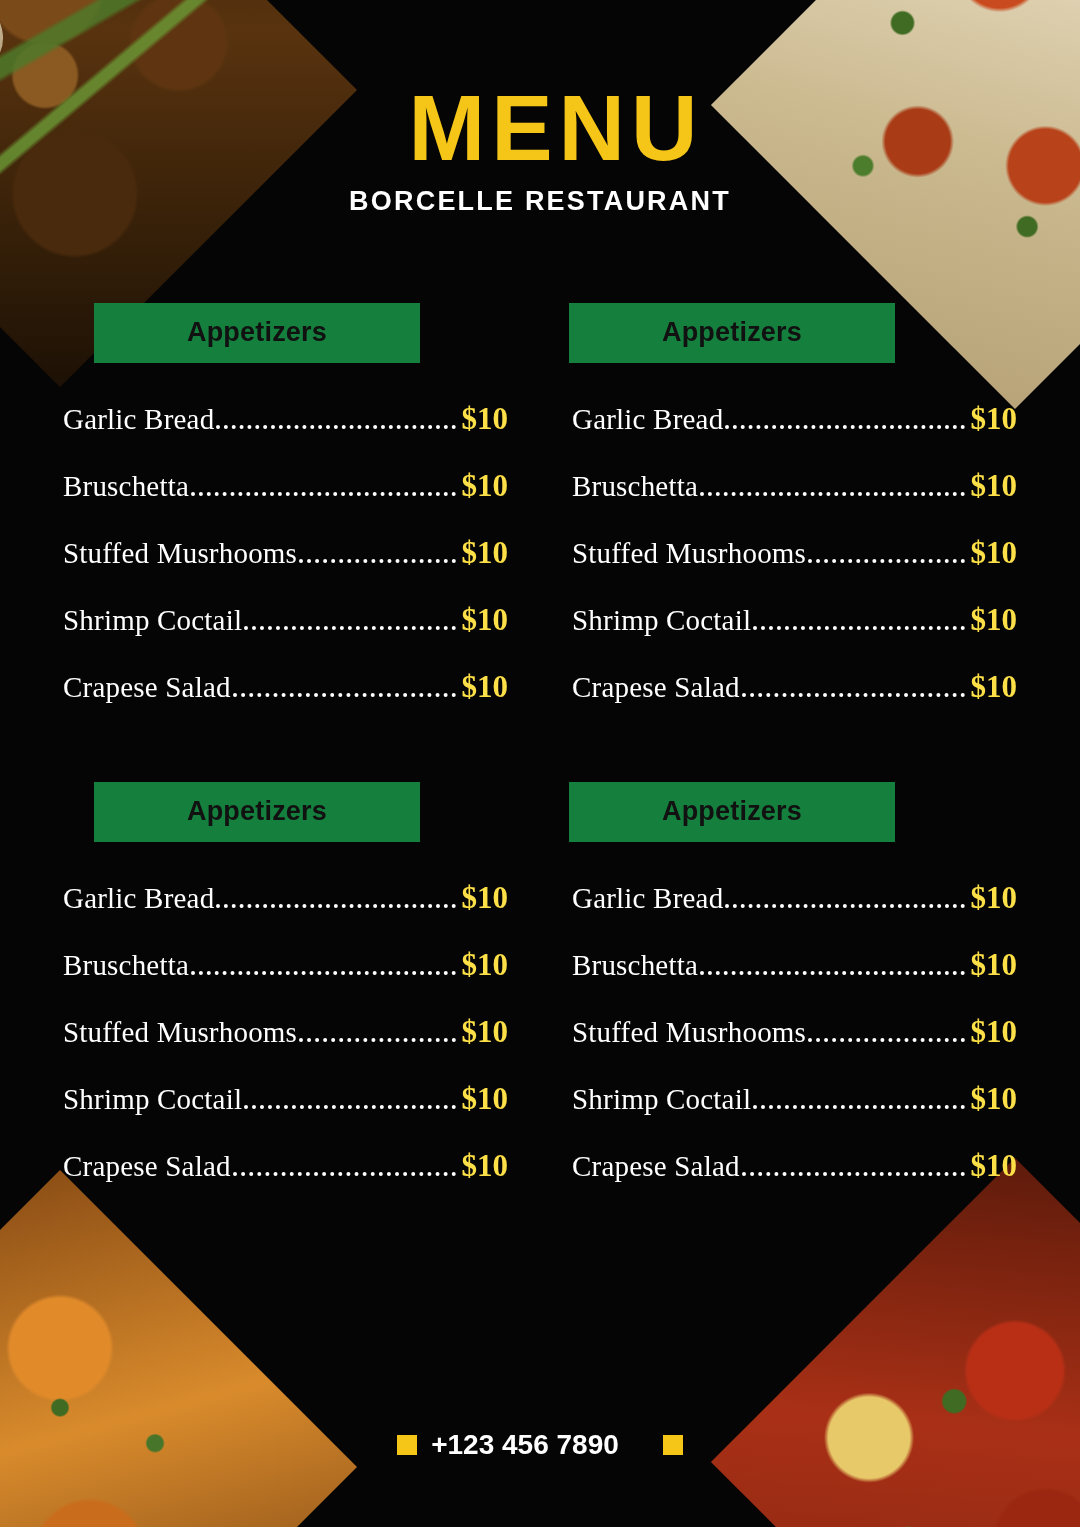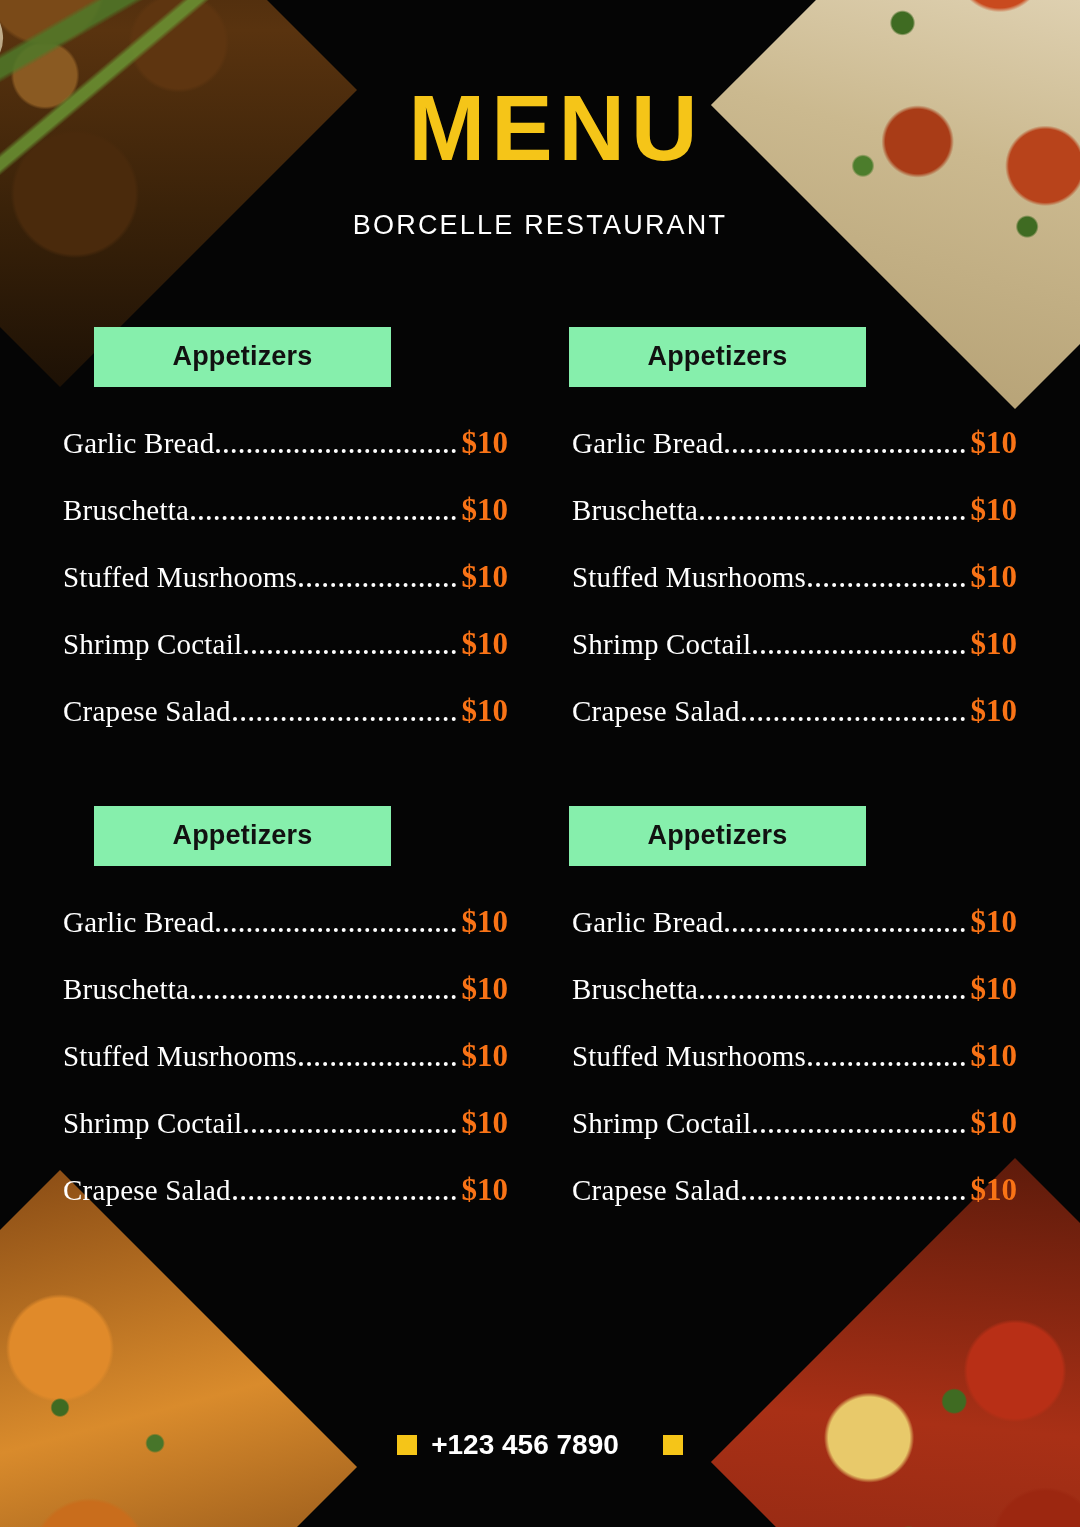--- a/index.html
+++ b/index.html
@@ -119,47 +119,47 @@
   .menu-title {
     font-size: 92px;
     font-weight: 700;
     letter-spacing: 6px;
     color: #F5C518;
     line-height: 1;
     font-family: "Liberation Sans", sans-serif;
     margin-left: 32px;
   }
   .menu-subtitle {
-    margin-top: 36px;
+    margin-top: 12px;
     font-size: 27px;
-    font-weight: 400;
+    font-weight: 700;
     letter-spacing: 2.2px;
     color: #ffffff;
   }
 
   
   .grid {
     position: relative;
     z-index: 5;
     margin-top: 86px;
     padding: 0 60px;
     display: grid;
     grid-template-columns: 1fr 1fr;
     column-gap: 58px;
     row-gap: 46px;
   }
   .section { }
   .section-head {
-    background: #86efac;
+    background: #15803d;
     color: #111111;
     font-size: 27px;
     font-weight: 700;
     text-align: center;
     padding: 14px 0 15px;
-    width: 297px;
+    width: 326px;
     margin: 0 auto 0 34px;
     letter-spacing: .2px;
   }
   .col-right .section-head { margin-left: 0; }
 
   .items {
     margin-top: 38px;
     padding: 0 3px;
   }
   .item {
@@ -177,21 +177,21 @@
   .dots {
     flex: 1;
     border-bottom: 4px dotted #ffffff;
     margin: 0 6px 8px 2px;
     min-width: 18px;
     height: 0;
   }
   .item-price {
     font-size: 31px;
     font-weight: 700;
-    color: #f97316;
+    color: #fde047;
     white-space: nowrap;
   }
 
   
   .footer {
     position: absolute;
     left: 0; right: 0;
     bottom: 66px;
     z-index: 6;
     display: flex;

